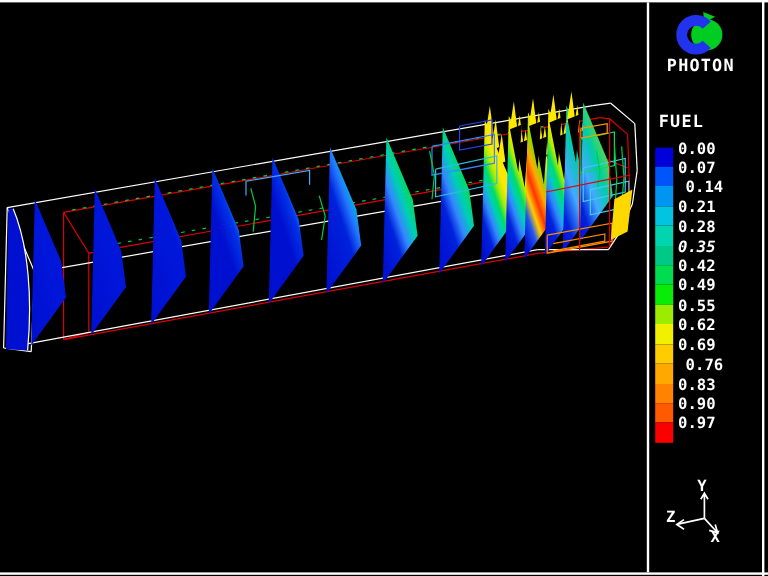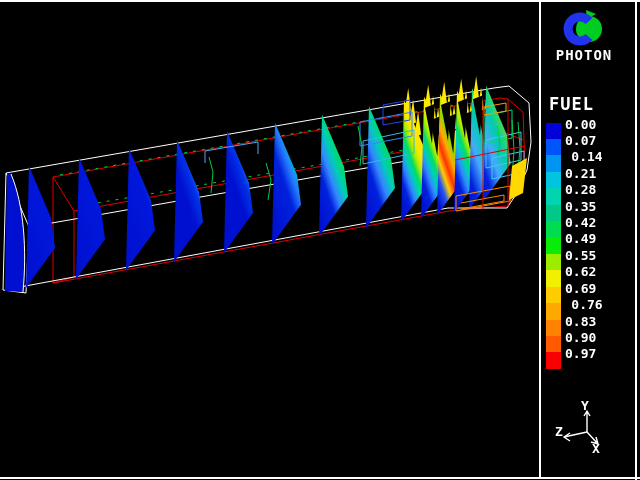--- a/index.html
+++ b/index.html
@@ -4,21 +4,21 @@
 <style>
   html,body{margin:0;padding:0;background:#000;}
   .screen{position:relative;width:640px;height:480px;background:#000;overflow:hidden;
           font-family:"DejaVu Sans Mono", monospace;}
   .hline,.vline{position:absolute;background:#fff;}
   .caption{position:absolute;left:75px;top:442px;color:#fff;font-size:13px;font-weight:bold;
            letter-spacing:0.5px;white-space:pre;}
   .logo-wrap{position:absolute;left:560px;top:7px;width:46px;height:42px;}
   .logo-label{position:absolute;left:552px;top:47px;width:64px;text-align:center;color:#fff;
               font-size:14px;font-weight:bold;letter-spacing:1px;}
-  .legend-title{position:absolute;left:549px;top:94px;color:#fff;font-size:17px;font-weight:bold;
+  .legend-title{position:absolute;left:549px;top:94px;color:#fff;font-size:14px;font-weight:bold;
                 letter-spacing:1px;}
   .legend-swatch{position:absolute;left:546px;width:15px;height:17px;}
   .legend-value{position:absolute;left:565px;width:44px;height:16px;color:#fff;font-size:13px;
                 font-weight:bold;line-height:16px;}
   .triad{position:absolute;left:548px;top:394px;width:72px;height:64px;}
   .axis-label{position:absolute;color:#fff;font-size:13px;font-weight:bold;}
   #scene{position:absolute;left:0;top:0;}
 </style>
 </head>
 <body>
@@ -207,21 +207,21 @@
       <div class="legend-value" style="top: 116.5px;">0.00</div>
       <div class="legend-swatch" style="top: 138.92px; height: 16.42px; background: rgb(0, 85, 250);"></div>
       <div class="legend-value" style="top: 132.92px;">0.07</div>
       <div class="legend-swatch" style="top: 155.34px; height: 16.42px; background: rgb(0, 149, 240);"></div>
       <div class="legend-value" style="top: 149.34px; text-align: center;">0.14</div>
       <div class="legend-swatch" style="top: 171.76px; height: 16.42px; background: rgb(0, 196, 224);"></div>
       <div class="legend-value" style="top: 165.76px;">0.21</div>
       <div class="legend-swatch" style="top: 188.18px; height: 16.42px; background: rgb(0, 212, 176);"></div>
       <div class="legend-value" style="top: 182.18px;">0.28</div>
       <div class="legend-swatch" style="top: 204.6px; height: 16.42px; background: rgb(0, 201, 135);"></div>
-      <div class="legend-value" style="top: 198.6px;">0.35</div>
+      <div class="legend-value" style="top: 198.6px; font-style: italic;">0.35</div>
       <div class="legend-swatch" style="top: 221.02px; height: 16.42px; background: rgb(0, 220, 80);"></div>
       <div class="legend-value" style="top: 215.02px;">0.42</div>
       <div class="legend-swatch" style="top: 237.44px; height: 16.42px; background: rgb(8, 236, 8);"></div>
       <div class="legend-value" style="top: 231.44px;">0.49</div>
       <div class="legend-swatch" style="top: 253.86px; height: 16.42px; background: rgb(156, 236, 0);"></div>
       <div class="legend-value" style="top: 247.86px;">0.55</div>
       <div class="legend-swatch" style="top: 270.28px; height: 16.42px; background: rgb(240, 240, 0);"></div>
       <div class="legend-value" style="top: 264.28px;">0.62</div>
       <div class="legend-swatch" style="top: 286.7px; height: 16.42px; background: rgb(255, 204, 0);"></div>
       <div class="legend-value" style="top: 280.7px;">0.69</div>

